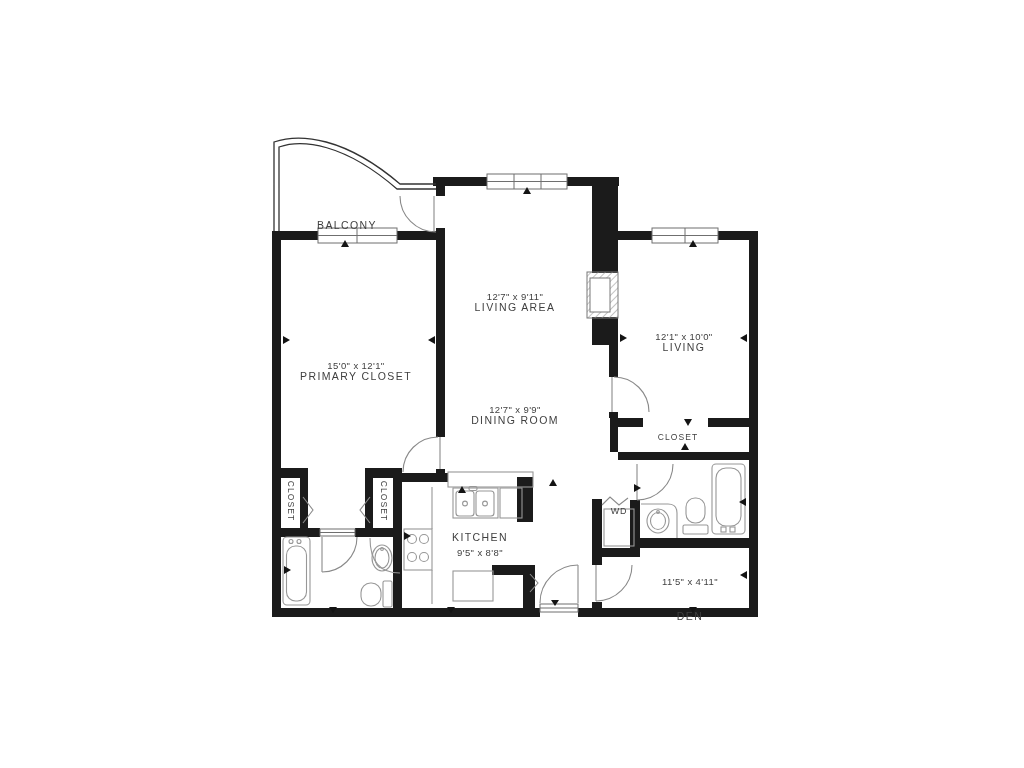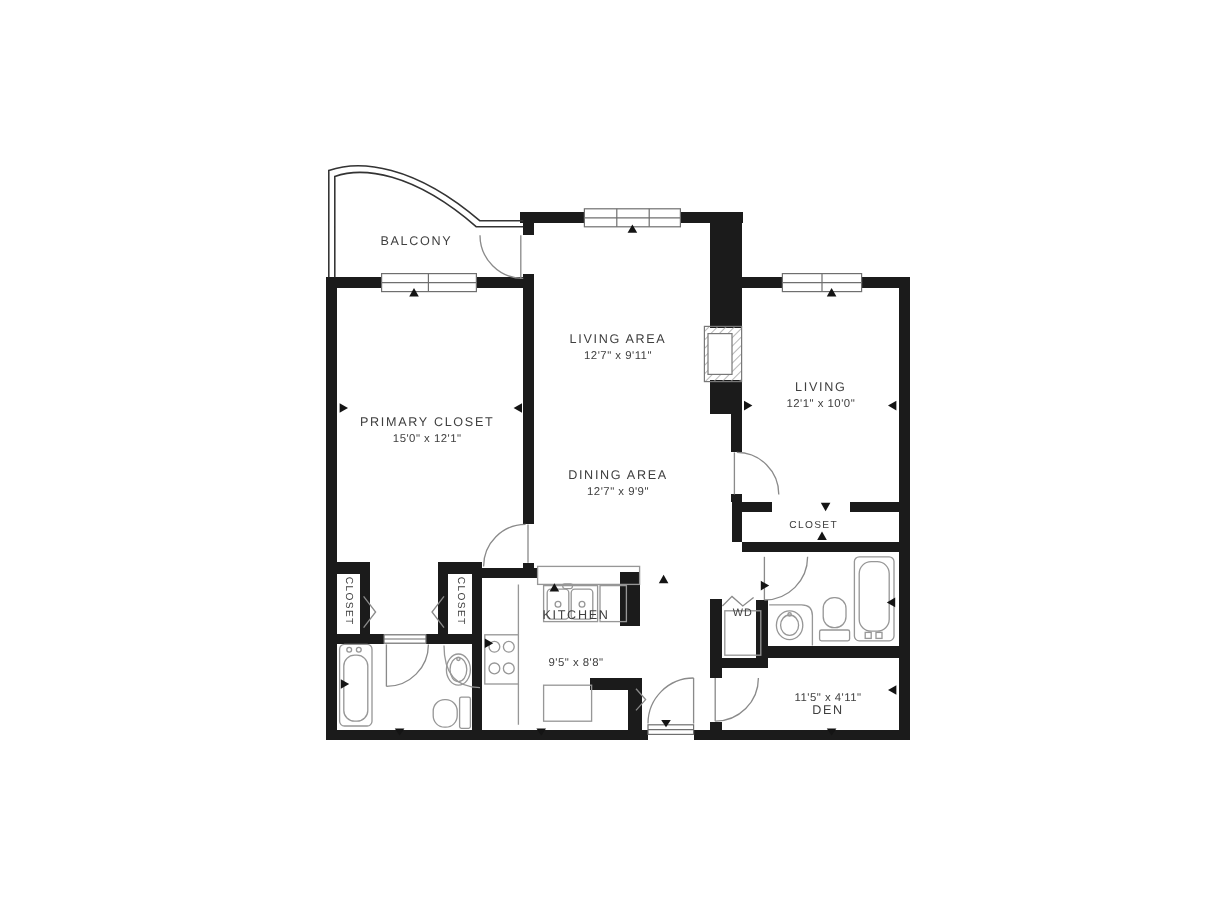--- a/index.html
+++ b/index.html
@@ -4,21 +4,21 @@
 <style>
   :root{
     --wall:#1b1b1b; --fixture:#979797; --door:#8a8a8a; --text:#3f3f3f; --bg:#ffffff;
   }
   html,body{margin:0;padding:0;background:var(--bg);}
   body{width:1024px;height:768px;font-family:"Liberation Sans",sans-serif;}
   .plan{position:relative;width:1024px;height:768px;background:var(--bg);overflow:hidden;}
   .plan svg{position:absolute;left:0;top:0;}
   .lbl{position:absolute;transform:translate(-50%,-50%);color:var(--text);
        white-space:nowrap;text-align:center;line-height:1;}
-  .room{font-size:10.5px;letter-spacing:1.4px;}
+  .room{font-size:10.5px;letter-spacing:1.4px;margin-top:24px;}
   .dim{font-size:9.5px;letter-spacing:.4px;}
   .small{font-size:8.5px;letter-spacing:1.1px;}
   .tiny{font-size:9px;letter-spacing:.8px;}
   .vert{transform:translate(-50%,-50%) rotate(90deg);}
 </style>
 </head>
 <body>
 
 <div class="plan">
 
@@ -240,21 +240,21 @@
     <polygon points="329,607 337,607 333,613"></polygon>
     <polygon points="404,532 404,540 411,536"></polygon>
   </g>
 </svg>
 
 <div class="lbl room" style="left:347px;top:201px">BALCONY</div>
 
 <div class="lbl room" style="left:515px;top:283px">LIVING AREA</div>
 <div class="lbl dim" style="left:515px;top:297px">12'7" x 9'11"</div>
 
-<div class="lbl room" style="left:515px;top:396px">DINING AREA</div>
+<div class="lbl room" style="left:515px;top:396px">DINING ROOM</div>
 <div class="lbl dim" style="left:515px;top:410px">12'7" x 9'9"</div>
 
 <div class="lbl room" style="left:356px;top:352px">PRIMARY CLOSET</div>
 <div class="lbl dim" style="left:356px;top:366px">15'0" x 12'1"</div>
 
 <div class="lbl room" style="left:684px;top:323px">LIVING</div>
 <div class="lbl dim" style="left:684px;top:337px">12'1" x 10'0"</div>
 
 <div class="lbl room" style="left:480px;top:513px">KITCHEN</div>
 <div class="lbl dim" style="left:480px;top:553px">9'5" x 8'8"</div>

